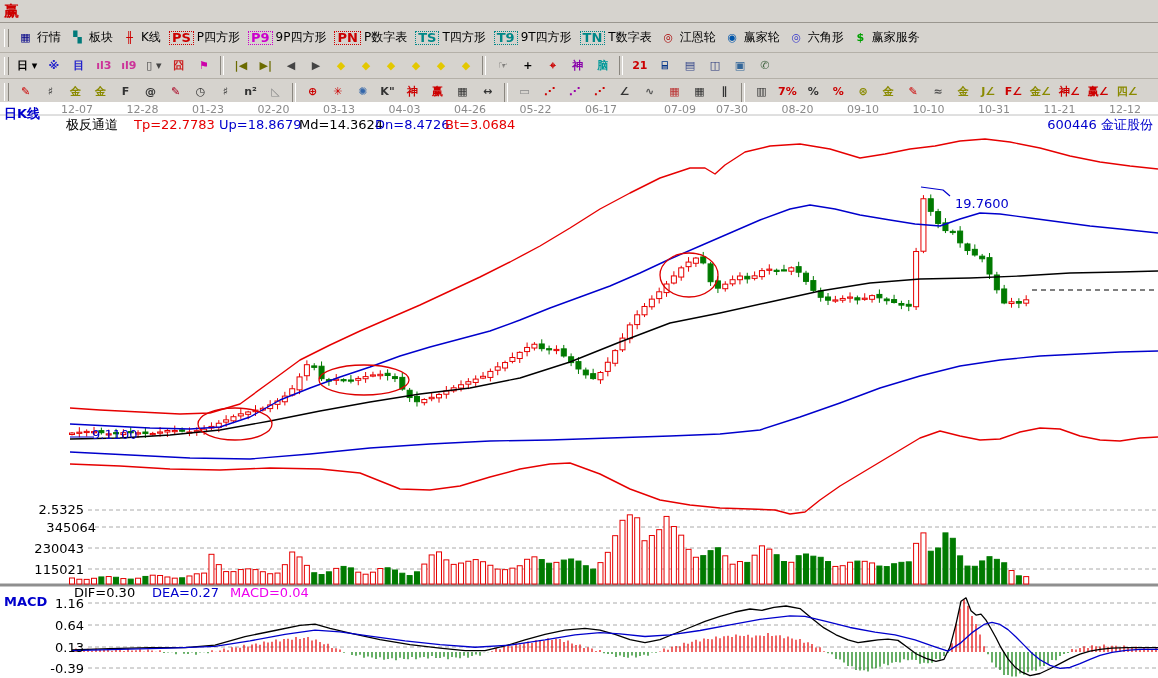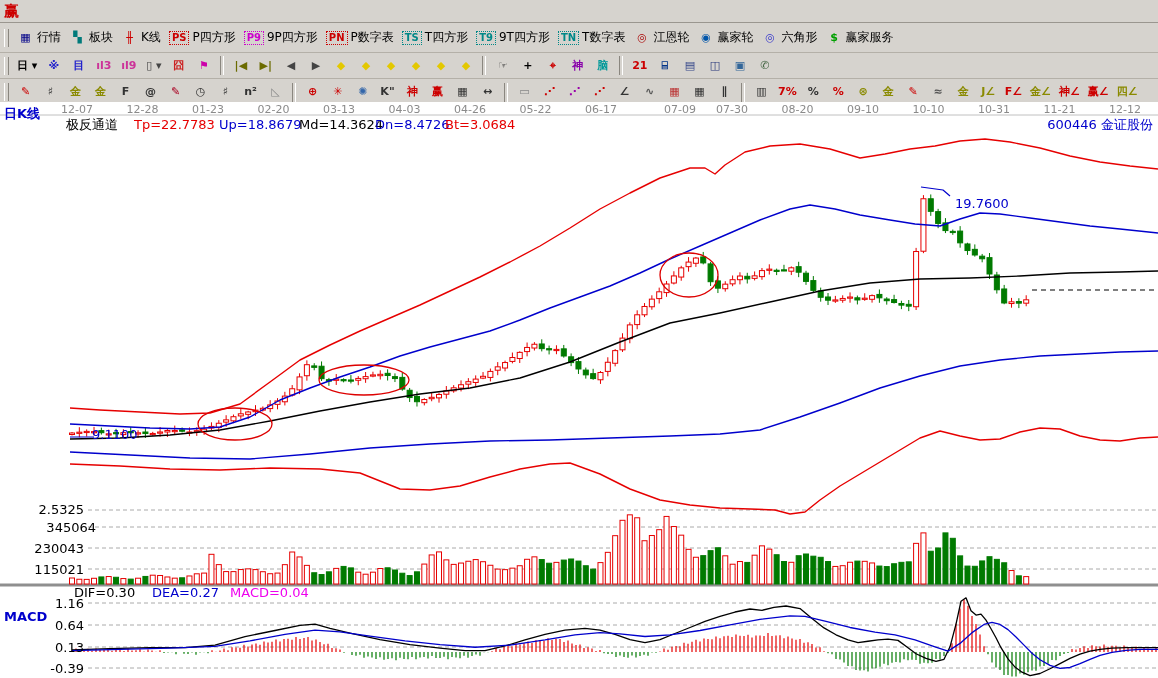--- a/index.html
+++ b/index.html
@@ -12,21 +12,21 @@
     padding-left:2px;white-space:nowrap;overflow:hidden;}
   #tb-main{height:29px;}
   #tb-view{height:25px;}
   #tb-draw{height:26px;}
   .grip{width:3px;height:18px;margin:0 4px 0 2px;border-left:1px solid #fff;
     border-right:1px solid #8a867f;}
   .sep{width:2px;height:19px;margin:0 4px;border-left:1px solid #8a867f;border-right:1px solid #fff;}
   .tbtn{display:flex;align-items:center;gap:3px;padding:1px 4px;font-size:12px;color:#000;cursor:default;}
   .tbtn .ico{min-width:17px;height:16px;display:flex;align-items:center;justify-content:center;
     font-size:11px;font-weight:bold;line-height:16px;}
-  .tbtn .badge{font-size:10px;font-weight:bold;border:1px dotted;padding:0 2px;line-height:12px;}
+  .tbtn .badge{font-size:13px;font-weight:bold;border:1px dotted;padding:0 2px;line-height:12px;}
   .chart{position:absolute;left:0;top:102px;width:1158px;height:576px;background:#ffffff;}
   #chart-svg{position:absolute;left:0;top:0;}
   .alabel{position:absolute;white-space:nowrap;font-size:13px;line-height:13px;}
   .rt{width:56px;text-align:right;}
   .date-tick{position:absolute;top:1px;width:44px;text-align:center;font-size:11px;color:#8a8a8a;}
   .c-blue{color:#0000cc;} .c-red{color:#e60000;} .c-black{color:#000;}
   .c-mag{color:#ee00ee;}
 </style>
 </head>
 <body>
@@ -1040,21 +1040,21 @@
   <span class="alabel c-blue" style="right:5px;top:16px;">600446 金证股份</span>
 
   <span class="alabel c-blue" style="left:955px;top:95px;">19.7600</span>
   <span class="alabel c-blue" style="left:92px;top:326px;">9.1100</span>
 
   <span class="alabel c-black rt" style="left:28px;top:401px;">2.5325</span>
   <span class="alabel c-black rt" style="left:40px;top:419px;">345064</span>
   <span class="alabel c-black rt" style="left:28px;top:440px;">230043</span>
   <span class="alabel c-black rt" style="left:28px;top:461px;">115021</span>
 
-  <span class="alabel c-blue" style="left:4px;top:508px;font-weight:bold;">MACD</span>
+  <span class="alabel c-blue" style="left:4px;top:493px;font-weight:bold;">MACD</span>
   <span class="alabel c-black" style="left:74px;top:484px;">DIF=0.30</span>
   <span class="alabel c-blue" style="left:152px;top:484px;">DEA=0.27</span>
   <span class="alabel c-mag" style="left:230px;top:484px;">MACD=0.04</span>
 
   <span class="alabel c-black rt" style="left:28px;top:495px;">1.16</span>
   <span class="alabel c-black rt" style="left:28px;top:517px;">0.64</span>
   <span class="alabel c-black rt" style="left:28px;top:539px;">0.13</span>
   <span class="alabel c-black rt" style="left:28px;top:560px;">-0.39</span>
 </div>
 

